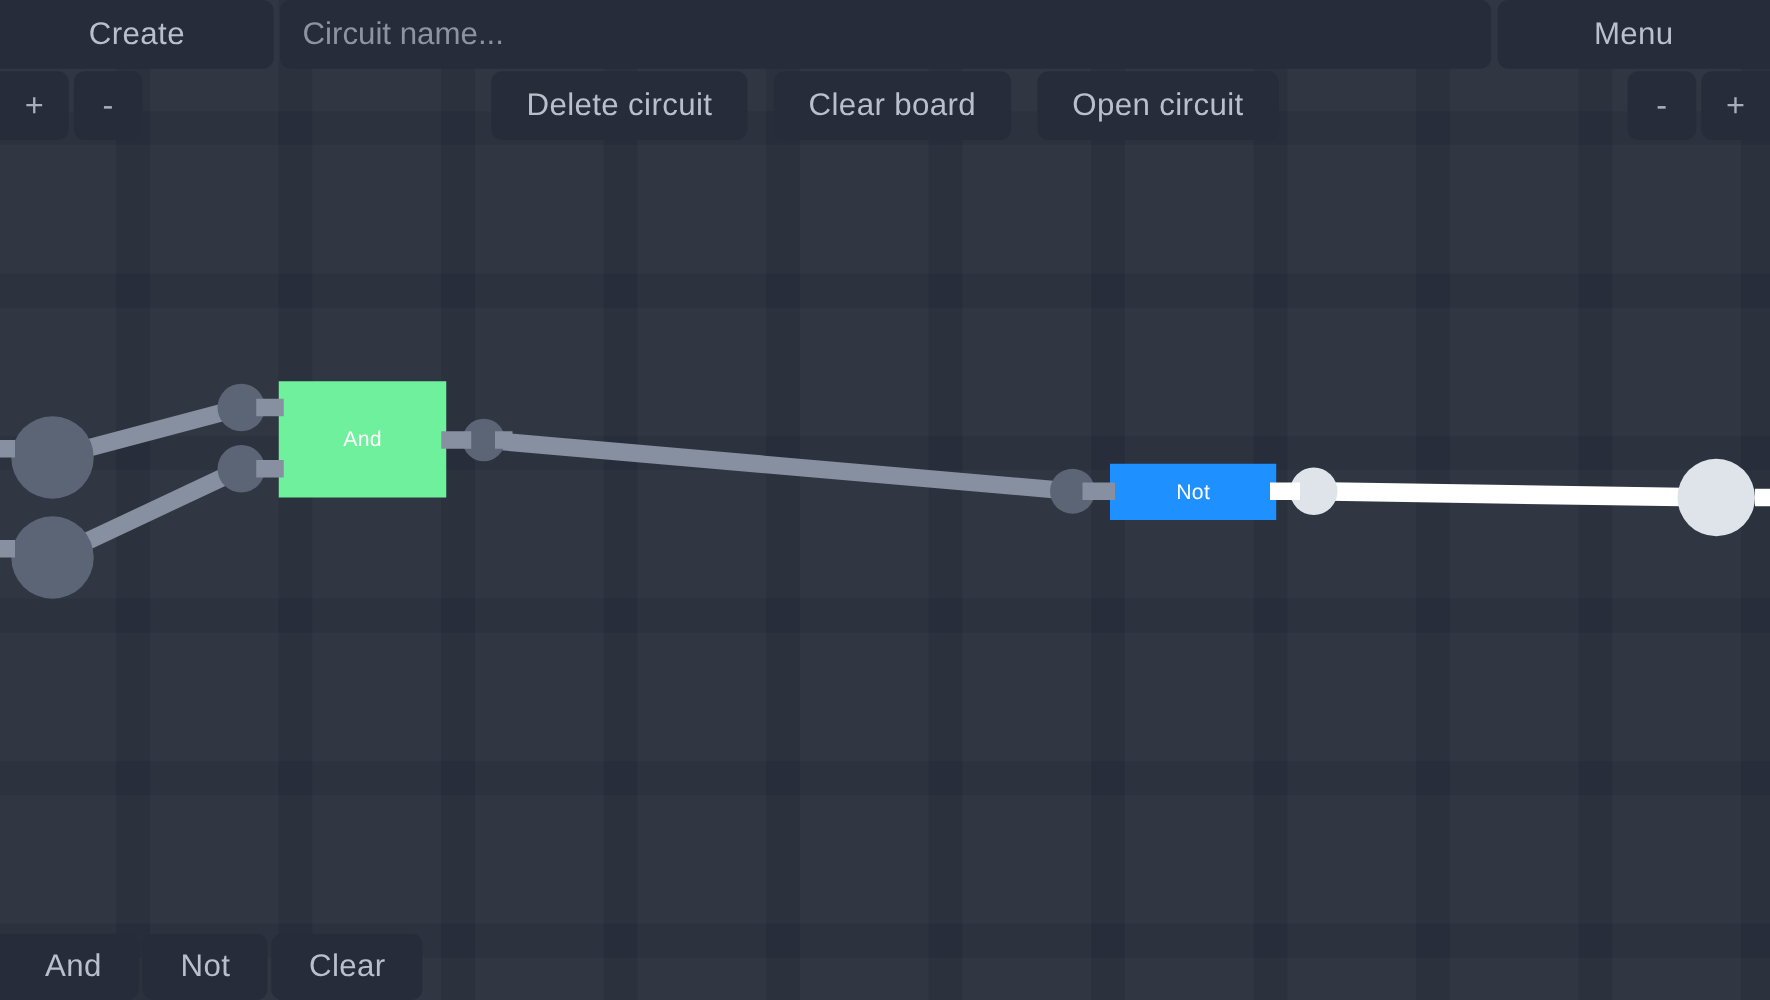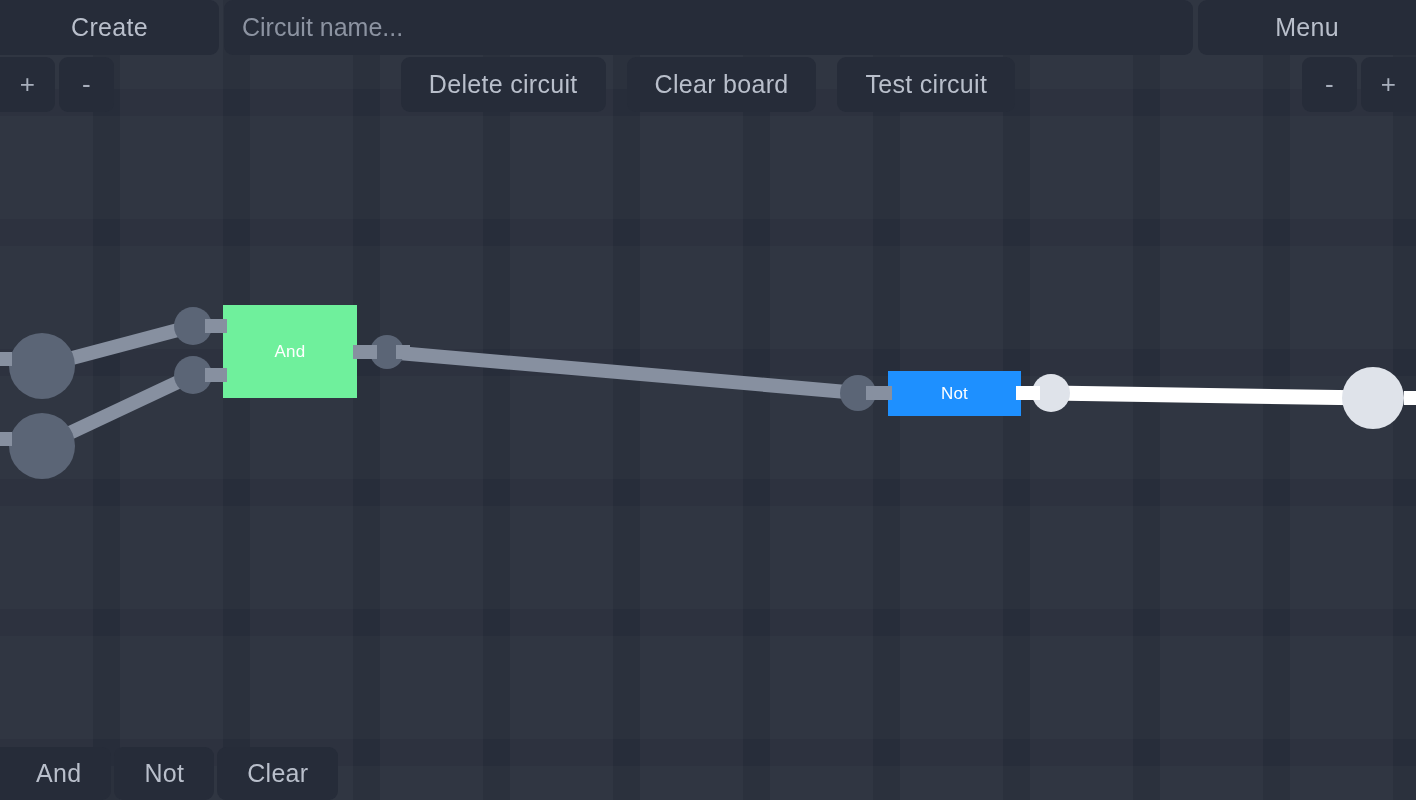--- a/index.html
+++ b/index.html
@@ -211,21 +211,21 @@
   </div>
 
   <div class="topbar" id="topbar-row2">
     <button class="btn zoom-btn" id="zoom-in-left">+</button>
     <button class="btn zoom-btn" id="zoom-out-left">-</button>
 
     <div id="row2-center">
       <div class="row2-spacer-l"></div>
       <button class="btn wide-btn" id="delete-circuit-button">Delete circuit</button>
       <button class="btn wide-btn" id="clear-board-button">Clear board</button>
-      <button class="btn wide-btn" id="open-circuit-button">Test circuit</button>
+      <button class="btn wide-btn" id="open-circuit-button">Open circuit</button>
       <div class="row2-spacer-r"></div>
     </div>
 
     <button class="btn zoom-btn" id="zoom-out-right">-</button>
     <button class="btn zoom-btn" id="zoom-in-right">+</button>
   </div>
 
   <div id="bottombar">
     <button class="btn palette-btn" id="palette-and">And</button>
     <button class="btn palette-btn" id="palette-not">Not</button>

